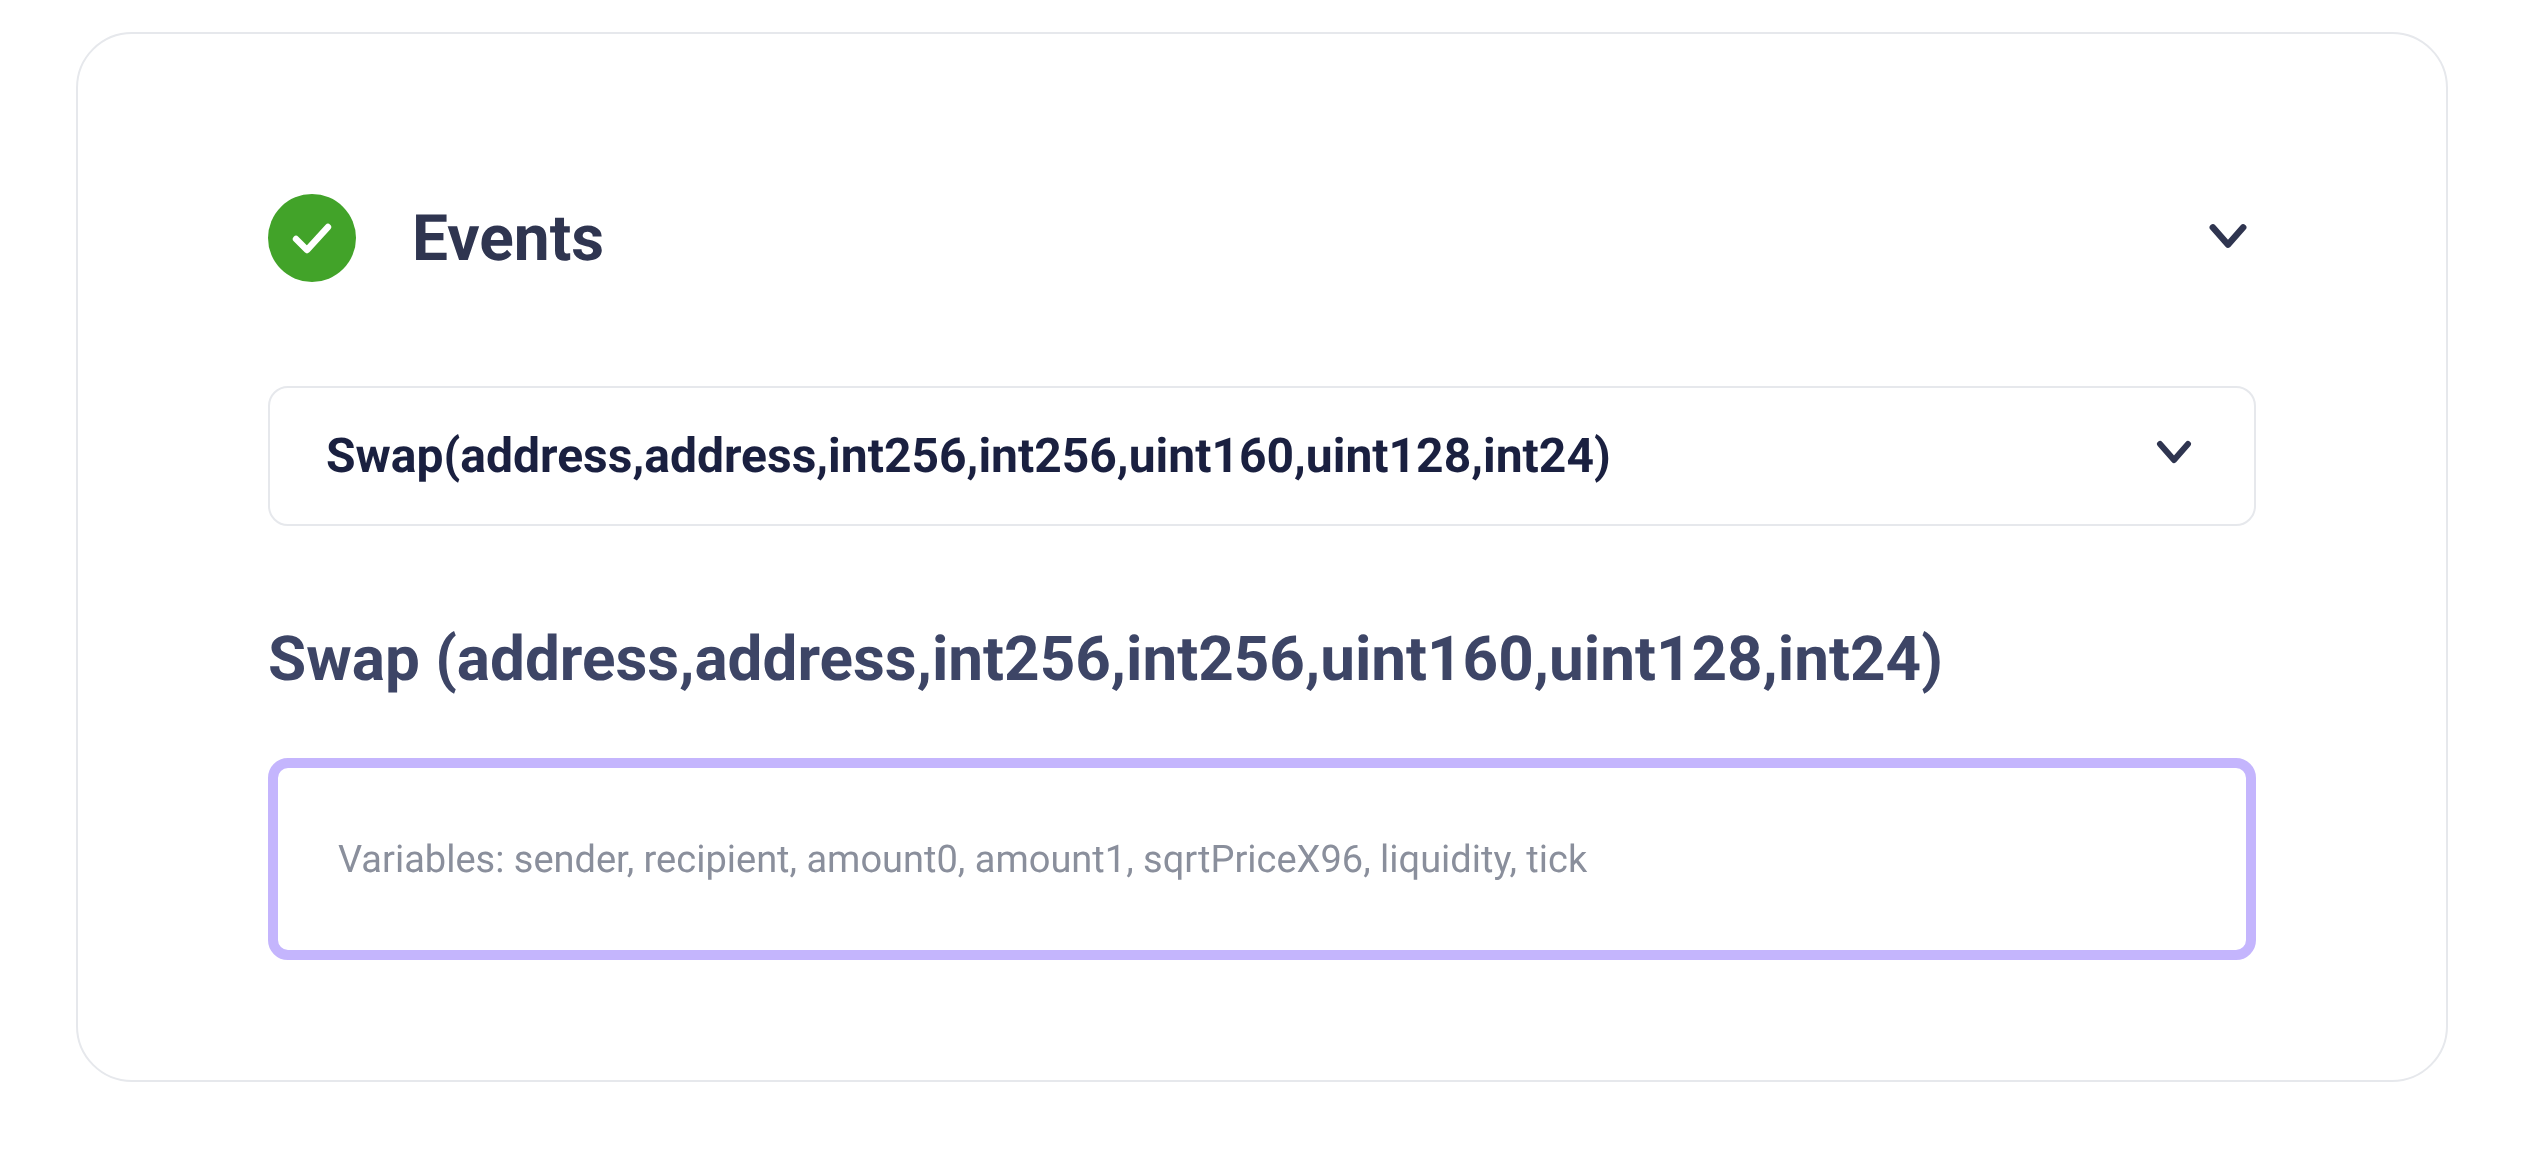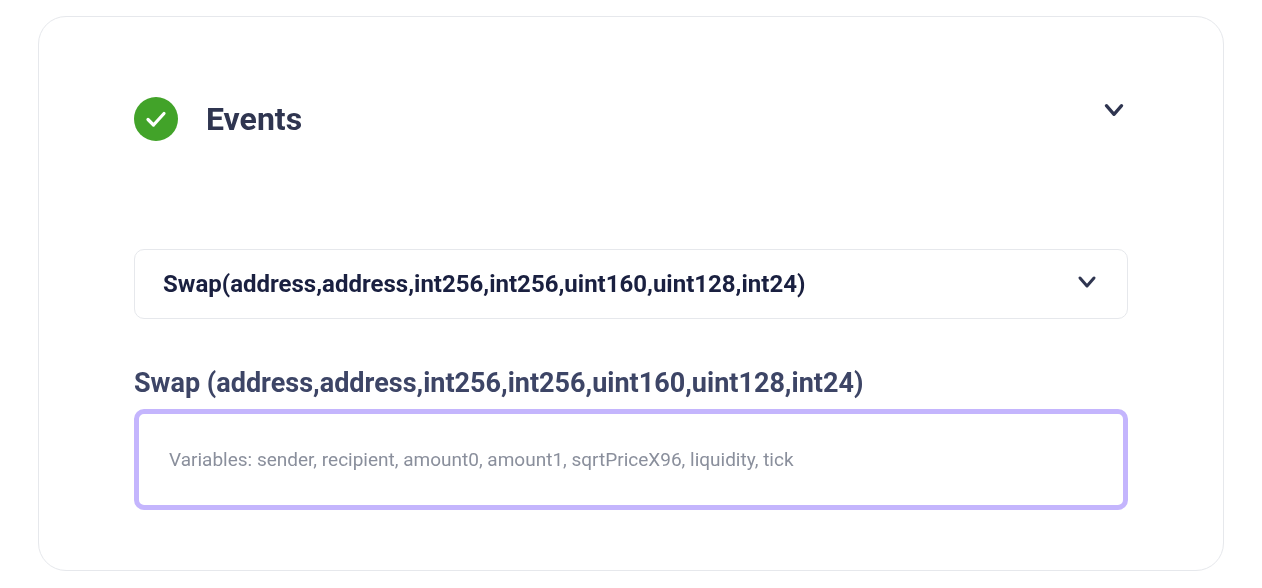--- a/index.html
+++ b/index.html
@@ -11,23 +11,23 @@
       padding: 16px 38px;
     }
     .panel {
       width: 100%;
       border: 1px solid #e6e8ec;
       border-radius: 28px;
       padding: 80px 95px 60px 95px;
     }
     .header-row {
       display: flex;
-      align-items: flex-start;
+      align-items: center;
       justify-content: space-between;
-      margin-bottom: 108px;
+      margin-bottom: 52px;
     }
     .header-left {
       display: flex;
       align-items: center;
       gap: 28px;
     }
     .check-circle {
       width: 44px;
       height: 44px;
       border-radius: 50%;
@@ -63,24 +63,24 @@
       justify-content: space-between;
       margin-bottom: 48px;
       cursor: pointer;
     }
     .select-value {
       font-size: 24px;
       color: #1a2040;
       font-weight: 700;
     }
     .signature-label {
-      font-size: 27px;
+      font-size: 31px;
       font-weight: 700;
       color: #3d4566;
-      margin-bottom: 10px;
+      margin-bottom: 31px;
     }
     .variables-input {
       width: 100%;
       border: 5px solid #c4b5fd;
       border-radius: 10px;
       padding: 34px 30px;
       font-size: 19px;
       color: #1a2040;
       font-family: inherit;
     }

